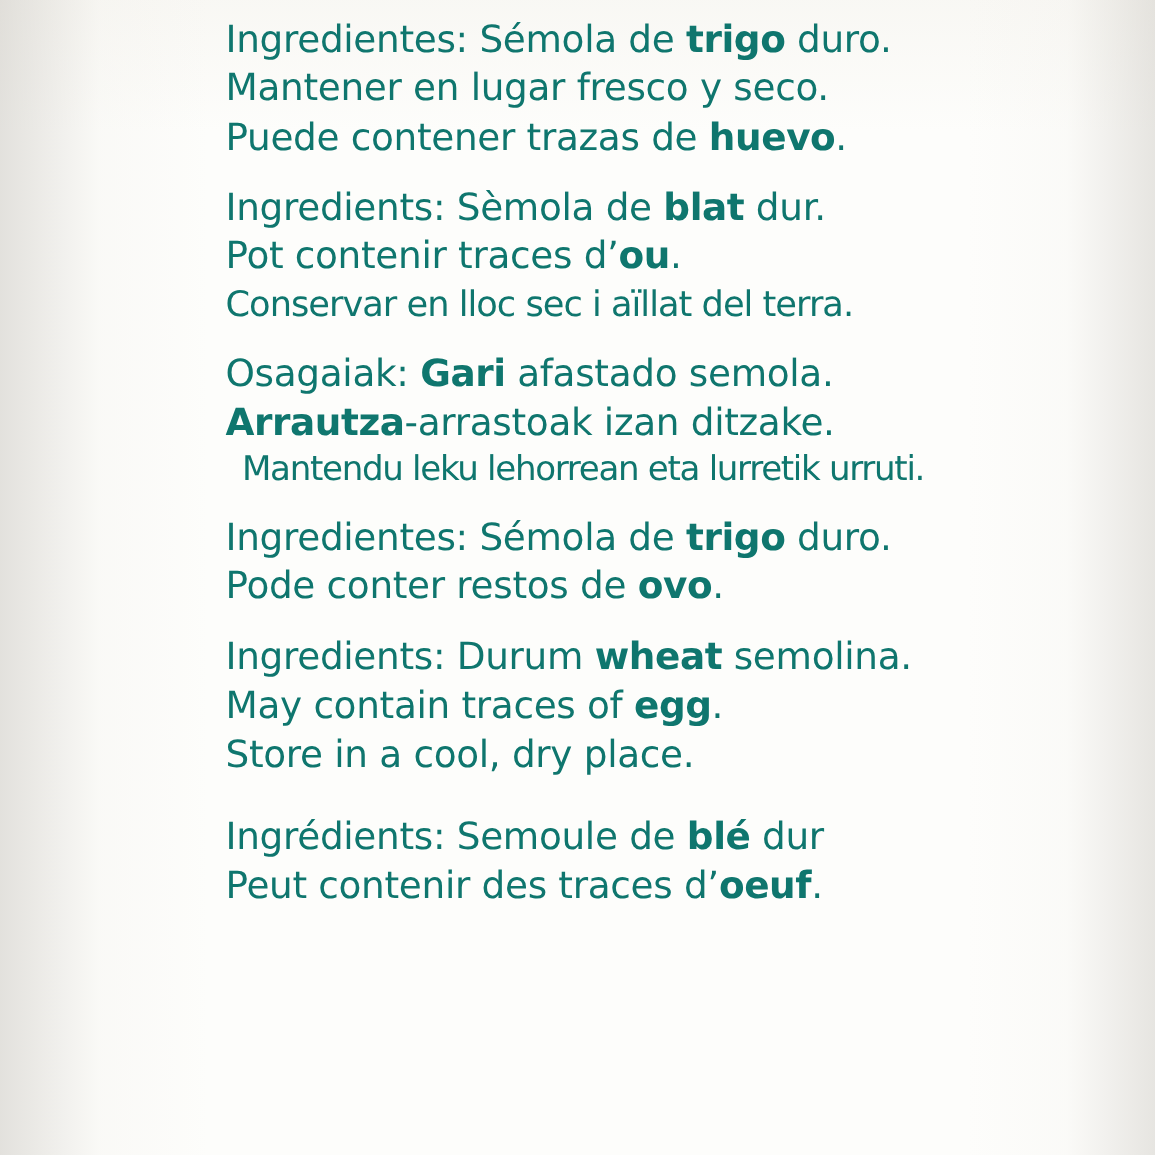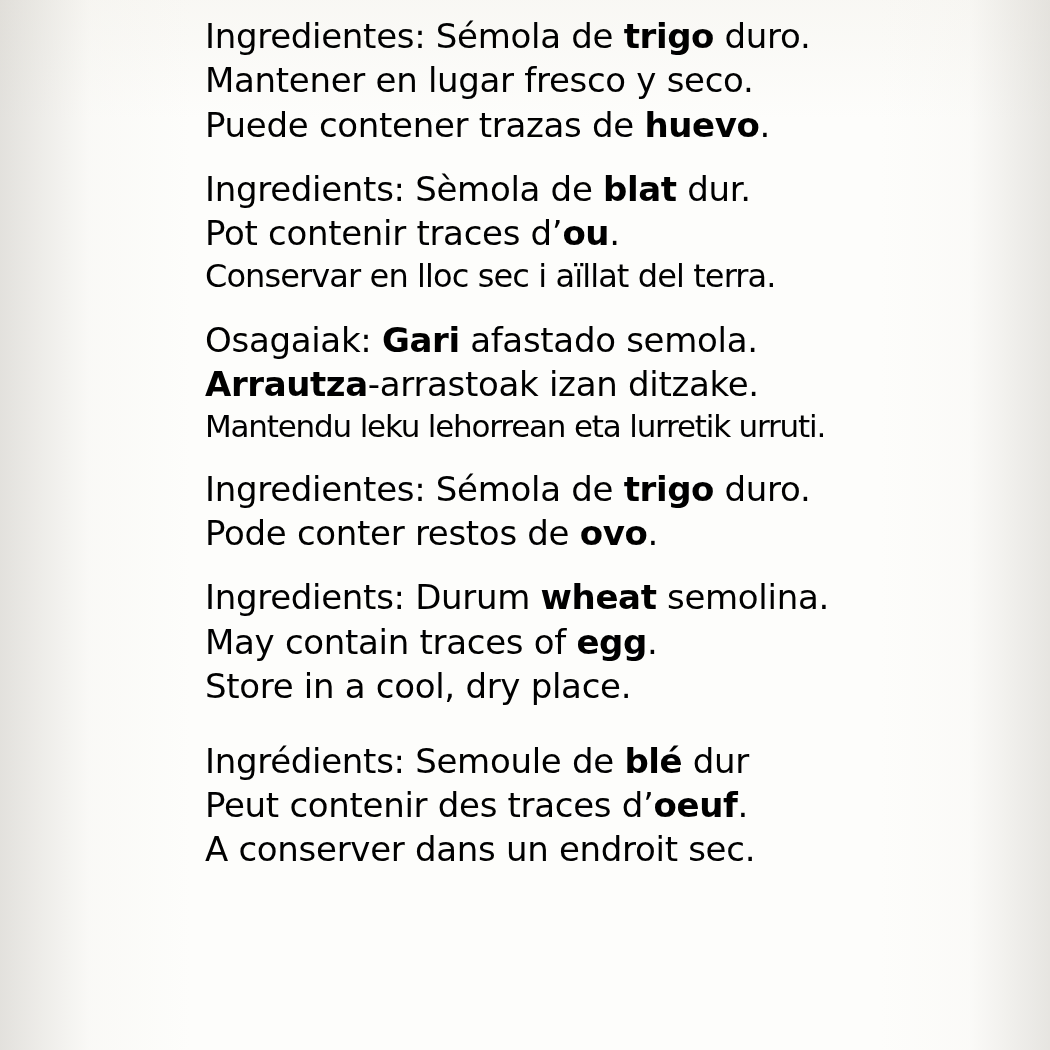--- a/index.html
+++ b/index.html
@@ -41,36 +41,37 @@
     margin: 0 0 20px 0;
   }
   .para:last-child {
     margin-bottom: 0;
     margin-top: 30px;
   }
   .line {
     font-family: "DejaVu Sans", sans-serif;
     font-size: 34px;
     line-height: 1.305;
-    color: #000000;
+    color: #0f766e;
     letter-spacing: -0.3px;
     white-space: nowrap;
   }
   .line b {
     font-weight: 700;
     letter-spacing: -0.4px;
   }
   
   .line.tight {
     font-size: 32px;
     letter-spacing: -0.9px;
   }
   .line.tighter {
     font-size: 31px;
     letter-spacing: -1.2px;
+    margin-left: 15px;
   }
 </style>
 </head>
 <body>
 
 <div id="label">
   <div class="text-column">
       <div class="para">
         <div class="line"><span>Ingredientes: Sémola de </span><b>trigo</b><span> duro.</span></div>
         <div class="line"><span>Mantener en lugar fresco y seco.</span></div>
@@ -91,16 +92,15 @@
         <div class="line"><span>Pode conter restos de </span><b>ovo</b><span>.</span></div>
       </div>
       <div class="para">
         <div class="line"><span>Ingredients: Durum </span><b>wheat</b><span> semolina.</span></div>
         <div class="line"><span>May contain traces of </span><b>egg</b><span>.</span></div>
         <div class="line"><span>Store in a cool, dry place.</span></div>
       </div>
       <div class="para">
         <div class="line"><span>Ingrédients: Semoule de </span><b>blé</b><span> dur</span></div>
         <div class="line"><span>Peut contenir des traces d’</span><b>oeuf</b><span>.</span></div>
-        <div class="line"><span>A conserver dans un endroit sec.</span></div>
       </div>
     </div>
 </div>
 
 </body></html>

